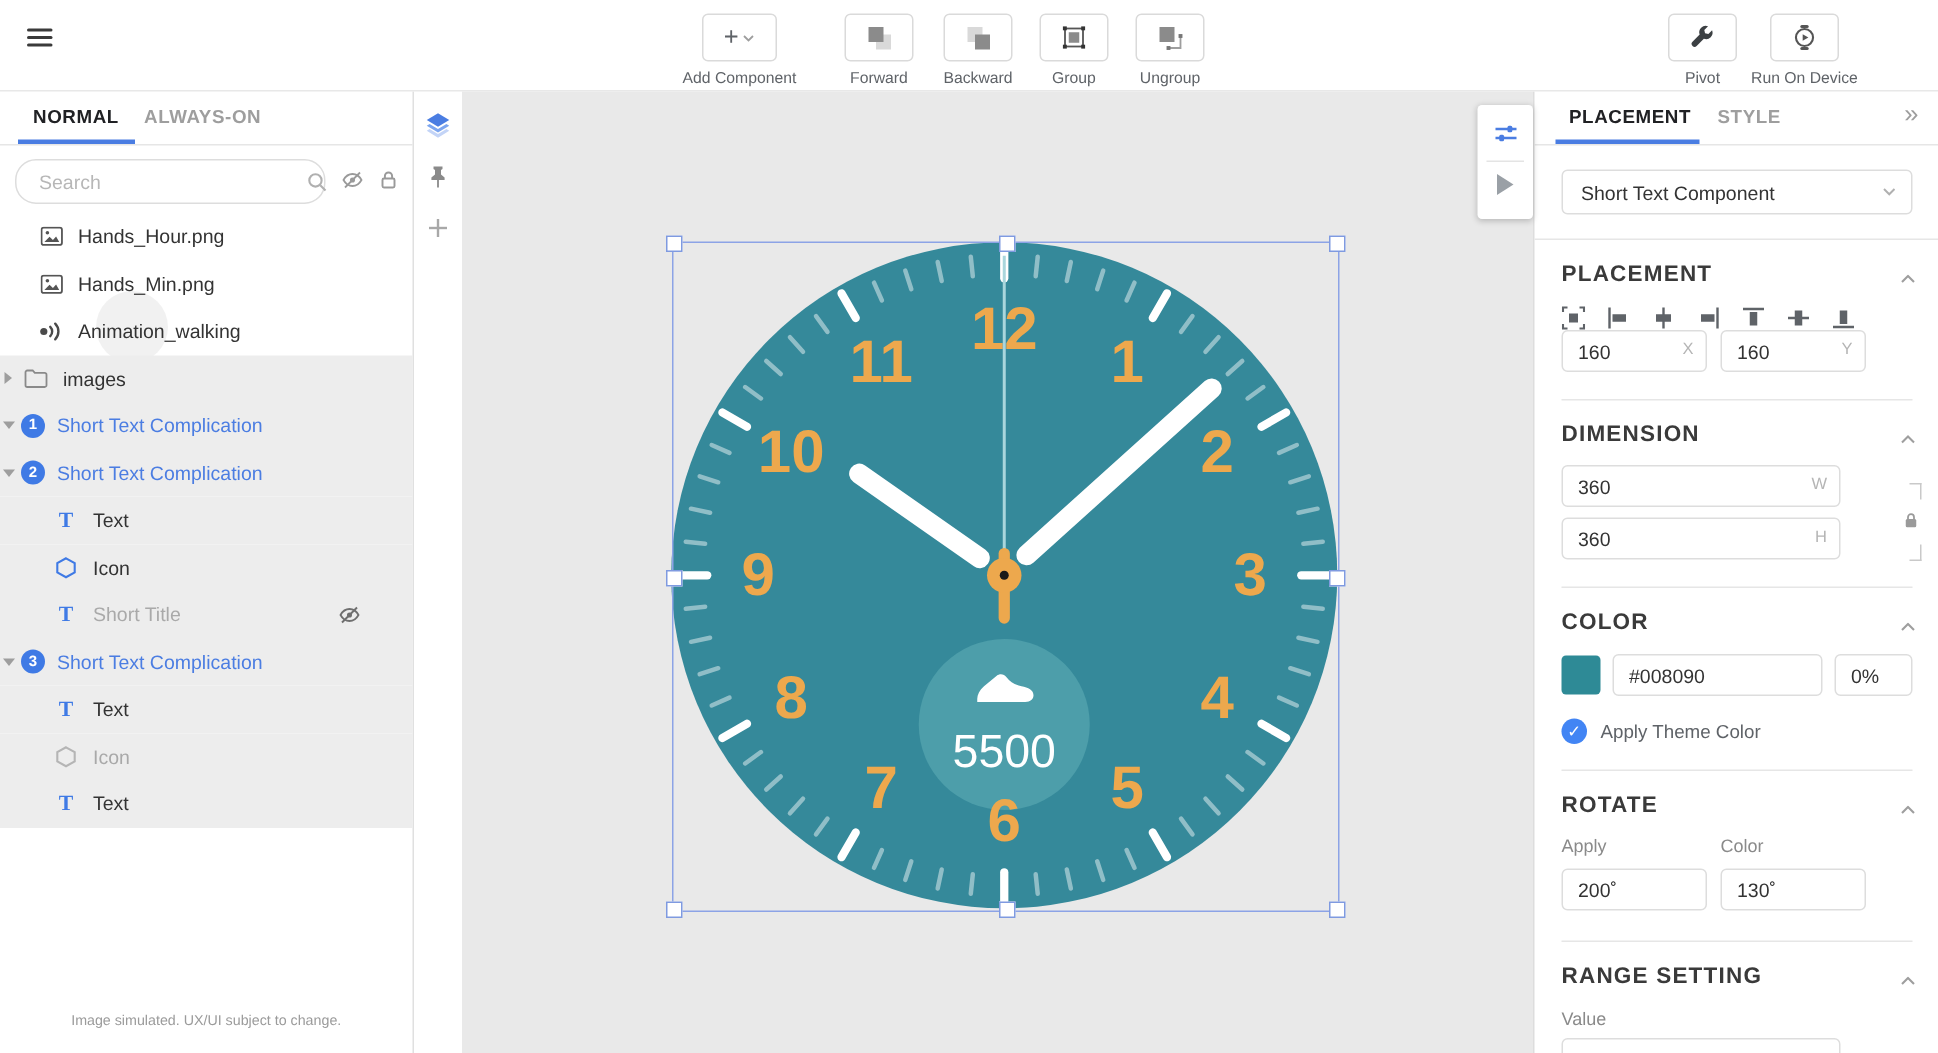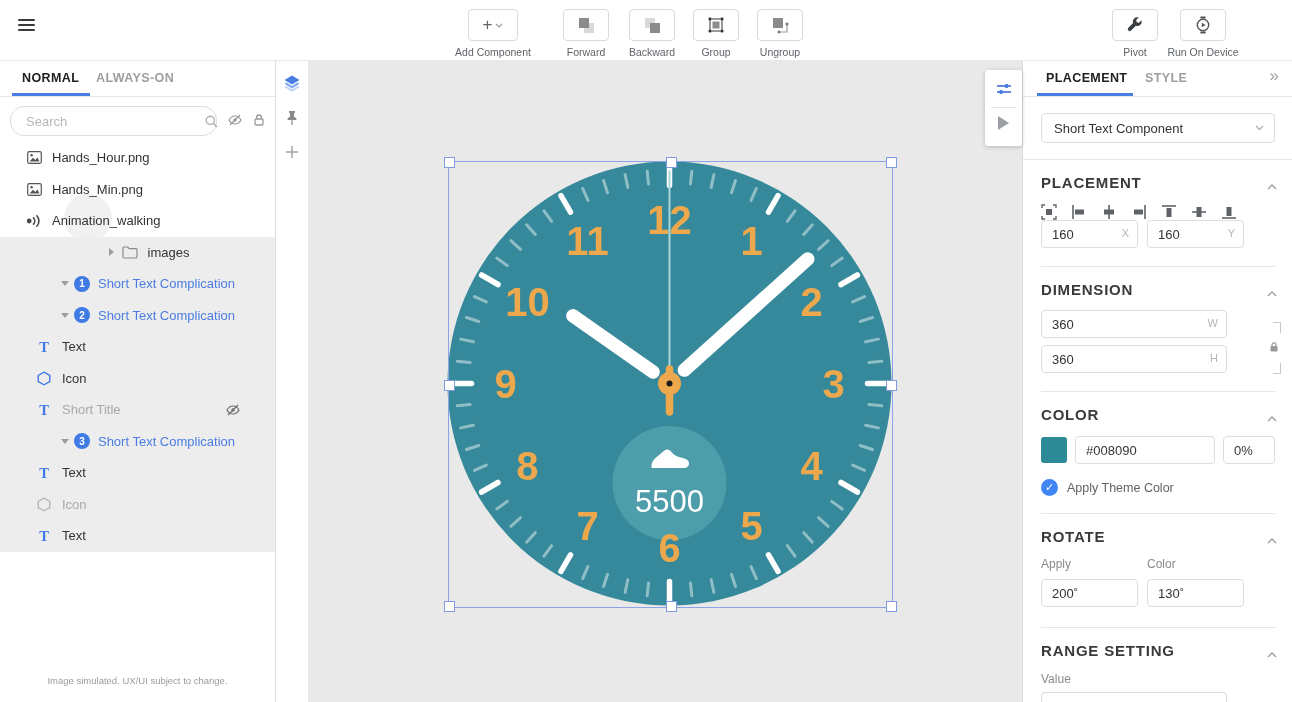--- a/index.html
+++ b/index.html
@@ -35,21 +35,21 @@
   .search-pill input::placeholder{color:#b7b7b7;}
   .search-pill .mag{margin-right:10px;display:flex;}
   .sb-srch-ic{position:absolute;top:15px;display:flex;cursor:pointer;}
   .cursor-blob{position:absolute;left:64px;top:134px;width:48px;height:48px;border-radius:50%;
                background:rgba(0,0,0,0.055);z-index:0;}
   #layer-list{position:absolute;left:0;top:82px;width:100%;z-index:1;}
   .layer-row{height:31.5px;display:flex;align-items:center;position:relative;font-size:13px;
              color:#333;cursor:pointer;}
   .layer-row.gray{background:#ededed;}
   .layer-row.file{padding-left:24px;}
-  .layer-row.parent{padding-left:20px;justify-content:center;}
+  .layer-row.parent{padding-left:0;}
   .layer-row.child{padding-left:34px;}
   .layer-row .lbl{margin-left:8px;white-space:nowrap;}
   .layer-row.blue .lbl{color:#4b7de2;}
   .layer-row.dim .lbl{color:#a9a9a9;}
   .arrow{width:11px;display:flex;justify-content:center;margin-right:3px;}
   .tri-down{width:0;height:0;border-left:4.5px solid transparent;border-right:4.5px solid transparent;
             border-top:5.5px solid #9e9e9e;}
   .tri-right{width:0;height:0;border-top:4.5px solid transparent;border-bottom:4.5px solid transparent;
              border-left:5.5px solid #9e9e9e;}
   .ic-wrap{width:20px;display:flex;justify-content:center;align-items:center;}

